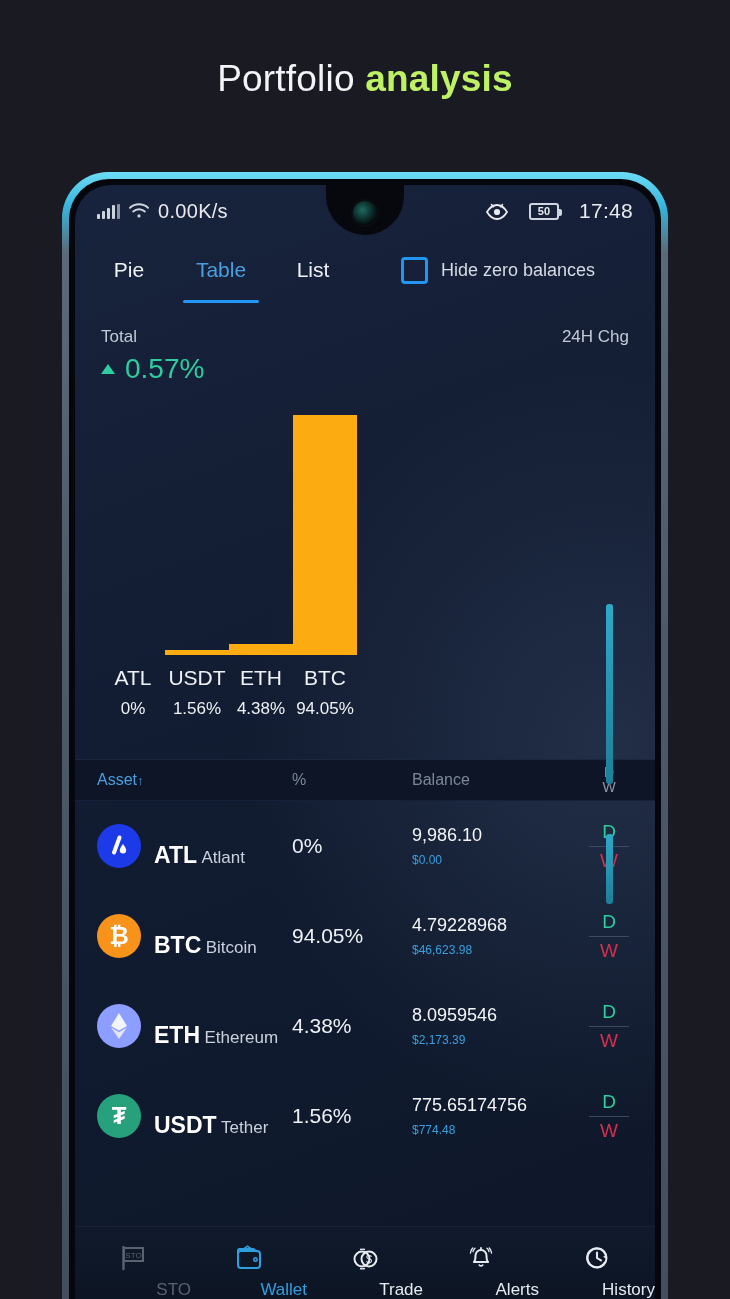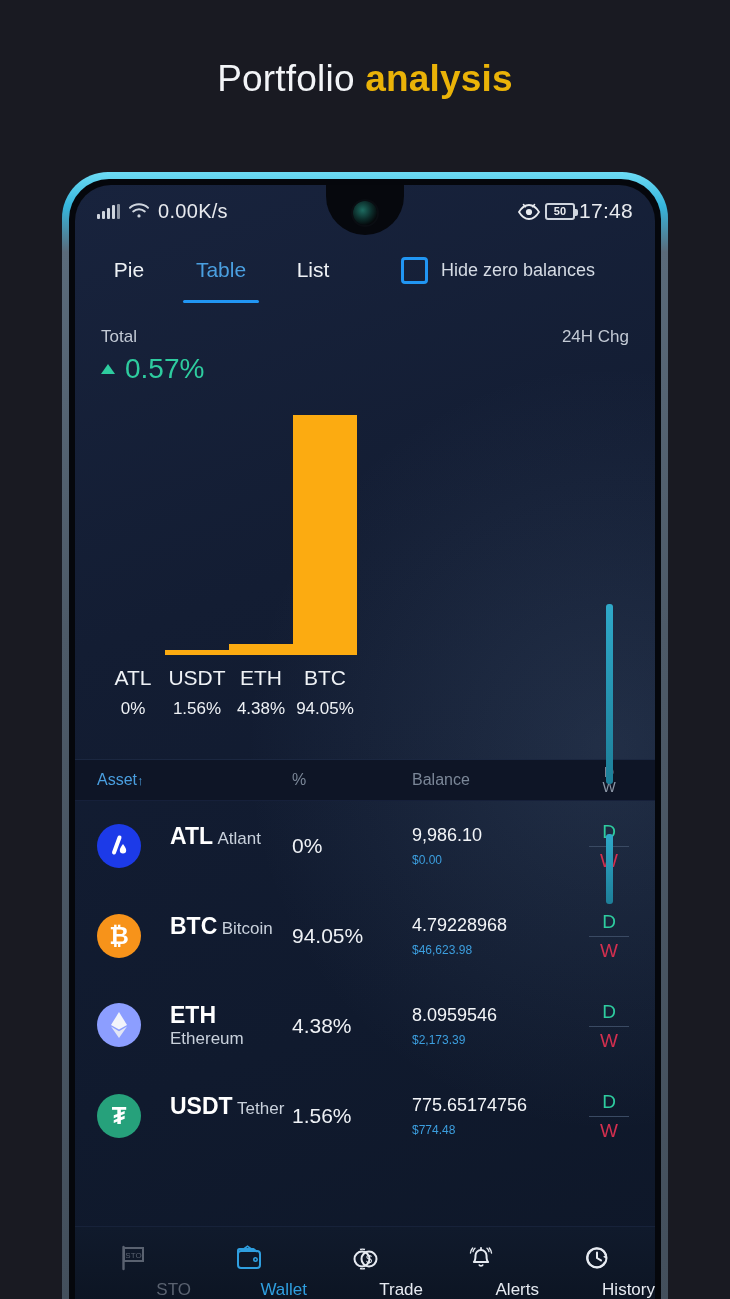--- a/index.html
+++ b/index.html
@@ -11,21 +11,21 @@
   }
   body { position: relative; }
 
   
   .page-title {
     position: absolute; top: 58px; left: 0; width: 730px;
     text-align: center;
     font-size: 37px; font-weight: 300; color: #f2f4f7;
     letter-spacing: .2px;
   }
-  .page-title .accent { color: #eab308; font-weight: 700; }
+  .page-title .accent { color: #bef264; font-weight: 700; }
 
   
   .phone {
     position: absolute; left: 62px; top: 172px;
     width: 606px; height: 1140px;
     border-radius: 46px 46px 0 0;
     background: linear-gradient(180deg,#6ddcf5 0%, #36b6dd 3%, #5a6a7a 7%, #4d5a68 40%, #434f5c 100%);
     padding: 7px 7px 0 7px;
     overflow: hidden;
   }
@@ -71,21 +71,21 @@
     box-shadow: 0 0 0 2px #0a0d12; z-index: 26;
   }
 
   
   .statusbar {
     position: relative; z-index: 27;
     height: 52px; display: flex; align-items: center;
     padding: 0 22px; color: #e8eaee; font-size: 19px;
   }
   .sb-left { display: flex; align-items: center; gap: 8px; }
-  .sb-right { margin-left: auto; display: flex; align-items: center; gap: 4px; text-align: right; }
+  .sb-right { margin-left: auto; display: flex; align-items: center; gap: 20px; text-align: right; }
   .sig { display: flex; align-items: flex-end; gap: 2px; height: 15px; }
   .sig i { width: 3px; background: #cfd5de; border-radius: 1px; display: block; }
   .sig i:nth-child(1){height:5px} .sig i:nth-child(2){height:8px}
   .sig i:nth-child(3){height:11px} .sig i:nth-child(4){height:14px}
   .sig i:nth-child(5){height:15px; background:#8c94a2}
   .net-speed { font-size: 20px; letter-spacing: .3px; }
   .batt {
     width: 30px; height: 17px; border: 2px solid #cfd5de; border-radius: 3px;
     font-size: 11px; color: #e8eaee; display: flex; align-items: center;
     justify-content: center; position: relative; font-weight: 700;
@@ -149,21 +149,21 @@
     border-top: 1px solid #1b2740; border-bottom: 1px solid #16203a;
   }
   .th { font-size: 16px; color: #7b8798; }
   .th.asset { width: 195px; color: #4a9fe0; }
   .th.pct { width: 120px; }
   .th.bal { flex: 1; }
   .th.dw { width: 48px; text-align: center; line-height: 15px; font-size: 14px; color: #8d97a7; }
   .sort-arrow { font-size: 13px; }
 
   .trow { display: flex; align-items: center; height: 90px; padding: 0 22px; }
-  .coin { width: 195px; display: flex; align-items: flex-start; gap: 29px; }
+  .coin { width: 195px; display: flex; align-items: flex-end; gap: 13px; }
   .coin-ico {
     width: 44px; height: 44px; border-radius: 50%; flex: 0 0 44px;
     display: flex; align-items: center; justify-content: center;
     font-size: 24px; font-weight: 700; color: #fff; position: relative;
   }
   .coin-text .sym { font-size: 23px; font-weight: 700; color: #ffffff; line-height: 1.1; }
   .coin-text .name { font-size: 17px; color: #c9d1dc; margin-top: 3px; }
   .cell-pct { width: 120px; font-size: 21px; color: #eef1f5; }
   .cell-bal { flex: 1; }
   .cell-bal .qty { font-size: 18px; color: #f4f6f9; }

